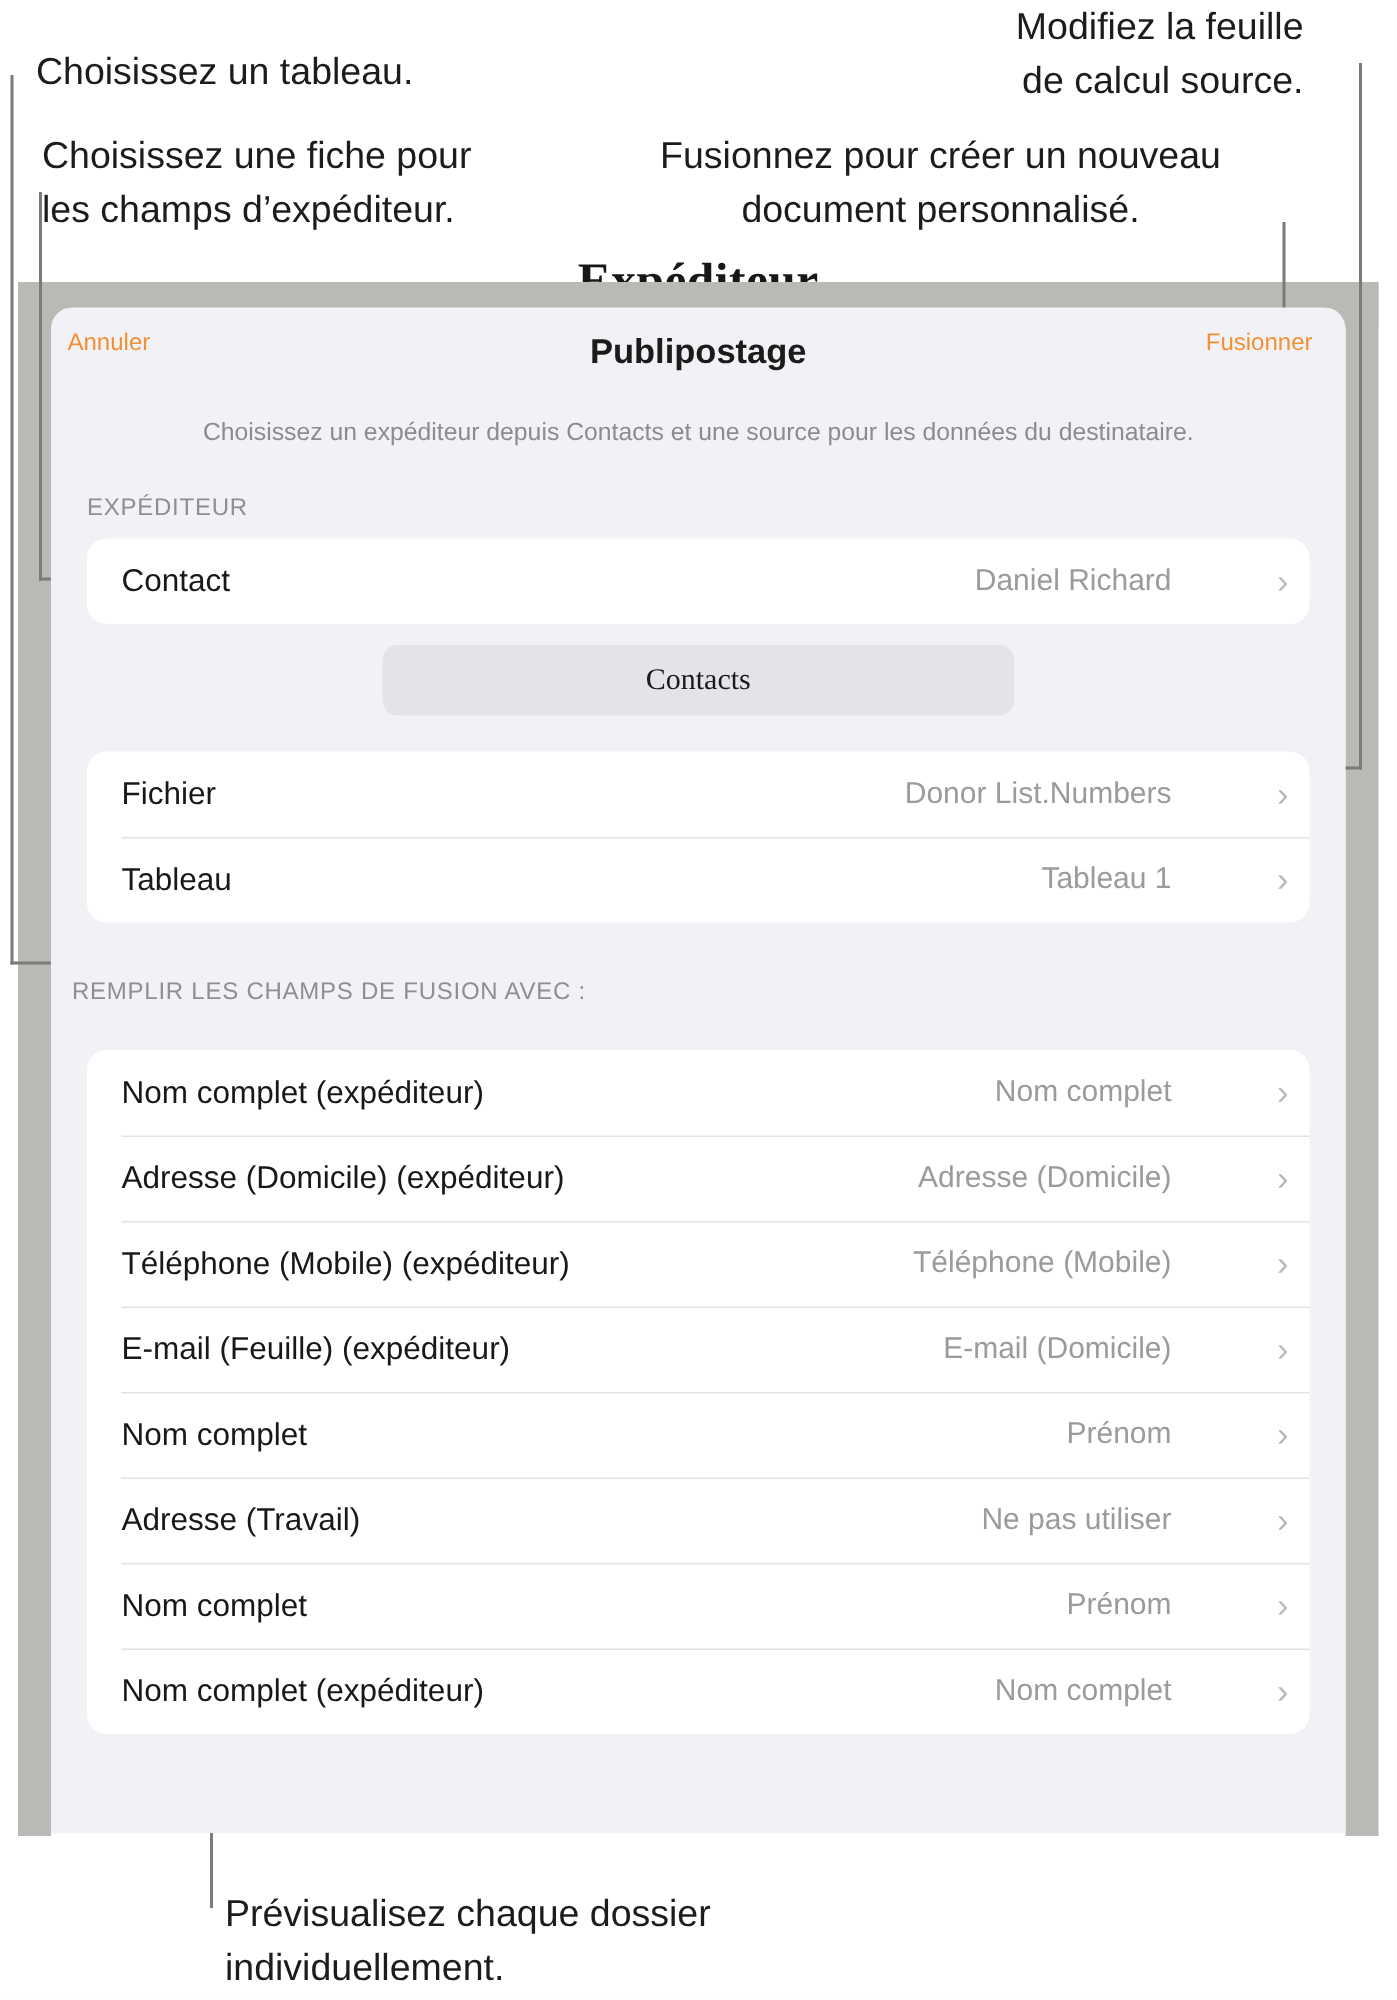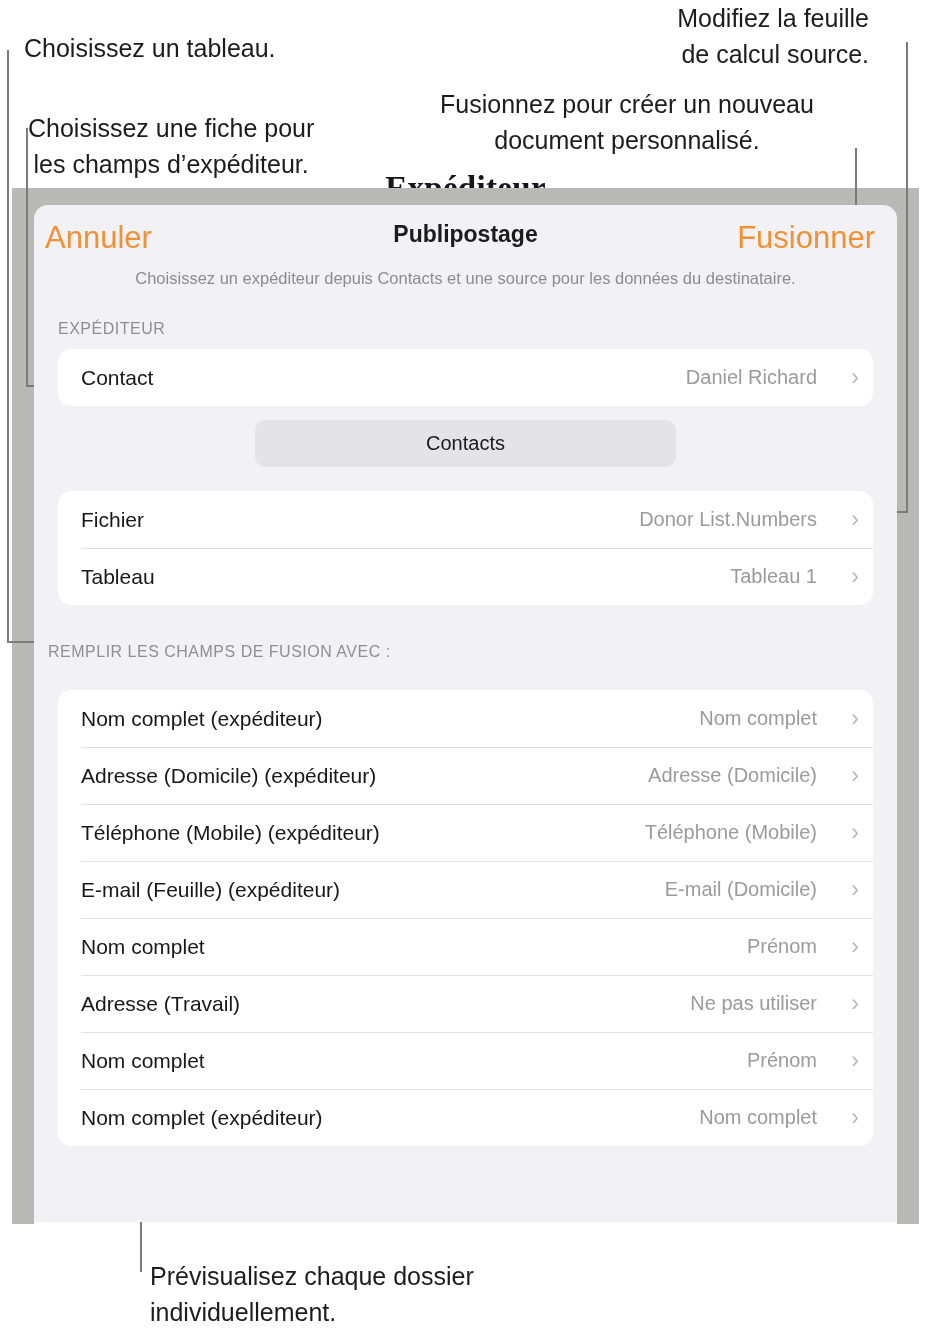--- a/index.html
+++ b/index.html
@@ -18,21 +18,21 @@
 
   
   .callout {
     position: absolute;
     color: #1c1c1c;
     font-size: 25px;
     line-height: 36px;
     white-space: pre-line;
   }
   #callout-table        { left: 24px;  top: 30px;  text-align: left; }
-  #callout-record       { left: 28px;  top: 86px;  text-align: center; margin-top: 24px; }
+  #callout-record       { left: 28px;  top: 86px;  text-align: left; }
   #callout-merge        { left: 404px; top: 86px;  width: 446px; text-align: center; }
   #callout-source       { left: 600px; top: 0px;   width: 269px; text-align: right; }
   #callout-preview      { left: 150px; top: 1258px; text-align: left; }
 
   
   .lead {
     position: absolute;
     background: #7b7b7b;
   }
   .lead-v { width: 2px; }
@@ -83,39 +83,40 @@
   }
 
   
   #dialog-header {
     position: relative;
     height: 64px;
   }
   #btn-cancel, #btn-merge {
     position: absolute;
     top: 15px;
-    font-size: 31px;
+    font-size: 16px;
     color: #f09134;
     cursor: pointer;
   }
   #btn-cancel { left: 11px; }
   #btn-merge  { right: 22px; }
   #dialog-title {
     position: absolute;
     left: 0; right: 0; top: 16px;
     text-align: center;
     font-size: 23px;
     font-weight: bold;
     color: #1b1b1b;
   }
 
   #dialog-subtitle {
     text-align: center;
     font-size: 16.5px;
     color: #8b8b90;
+    margin-top: 10px;
   }
 
   
   .section-label {
     font-size: 16px;
     color: #8e8e93;
     letter-spacing: .5px;
     padding-left: 24px;
   }
 
@@ -126,20 +127,21 @@
     border-radius: 13px;
     overflow: hidden;
   }
   .row {
     position: relative;
     height: 57px;
     display: flex;
     align-items: center;
     padding: 0 0 0 23px;
     cursor: pointer;
+    gap: 36px;
   }
   .row + .row::before {
     content: "";
     position: absolute;
     left: 23px; right: 0; top: 0;
     height: 1px;
     background: #e2e2e4;
   }
   .row-label {
     font-size: 21px;
@@ -161,20 +163,21 @@
     font-weight: 300;
     padding-right: 14px;
     text-align: right;
   }
 
   
   #segmented-wrap {
     display: flex;
     justify-content: center;
     margin-top: 14px;
+    font-family: Liberation Serif, serif;
   }
   #segmented {
     display: flex;
     background: #e4e3e8;
     border-radius: 10px;
     padding: 2px;
     width: 421px;
     box-sizing: border-box;
   }
   .seg {

